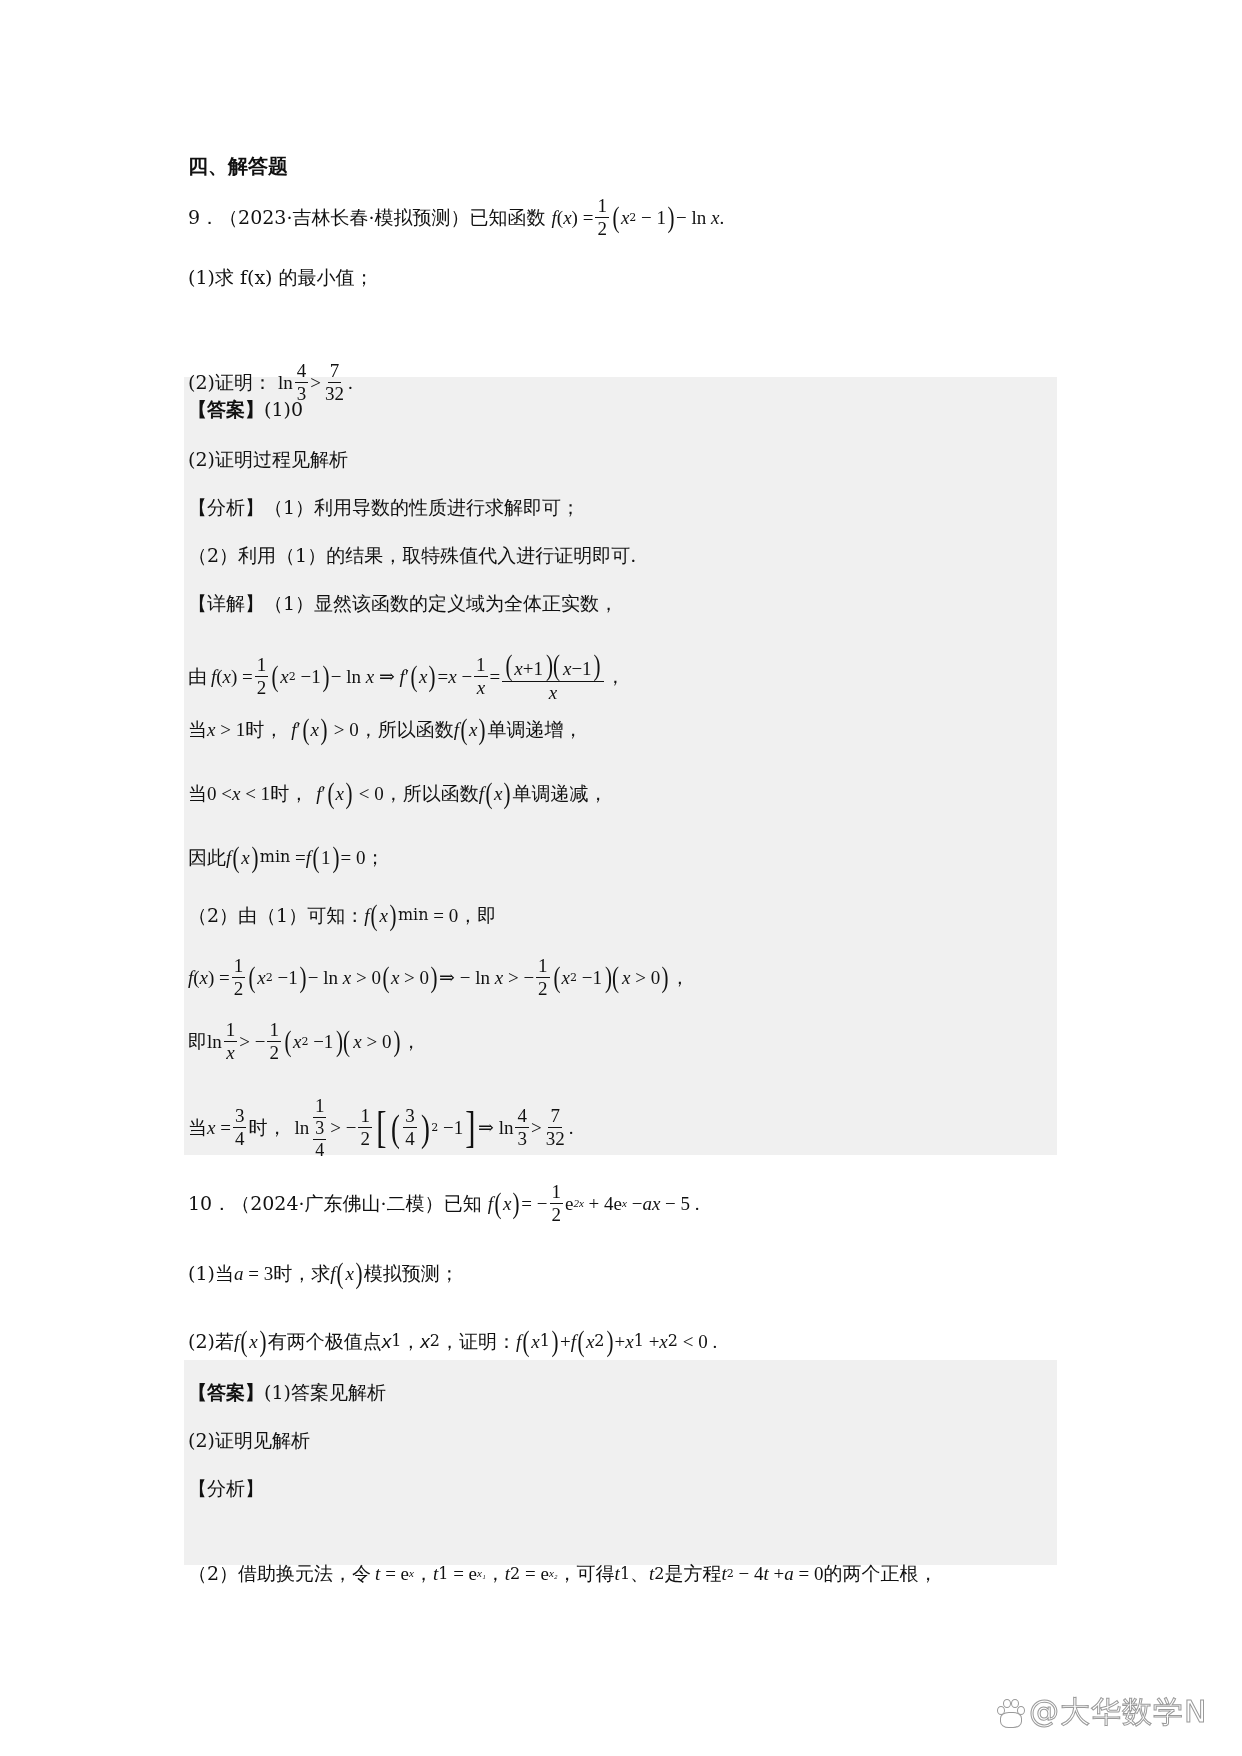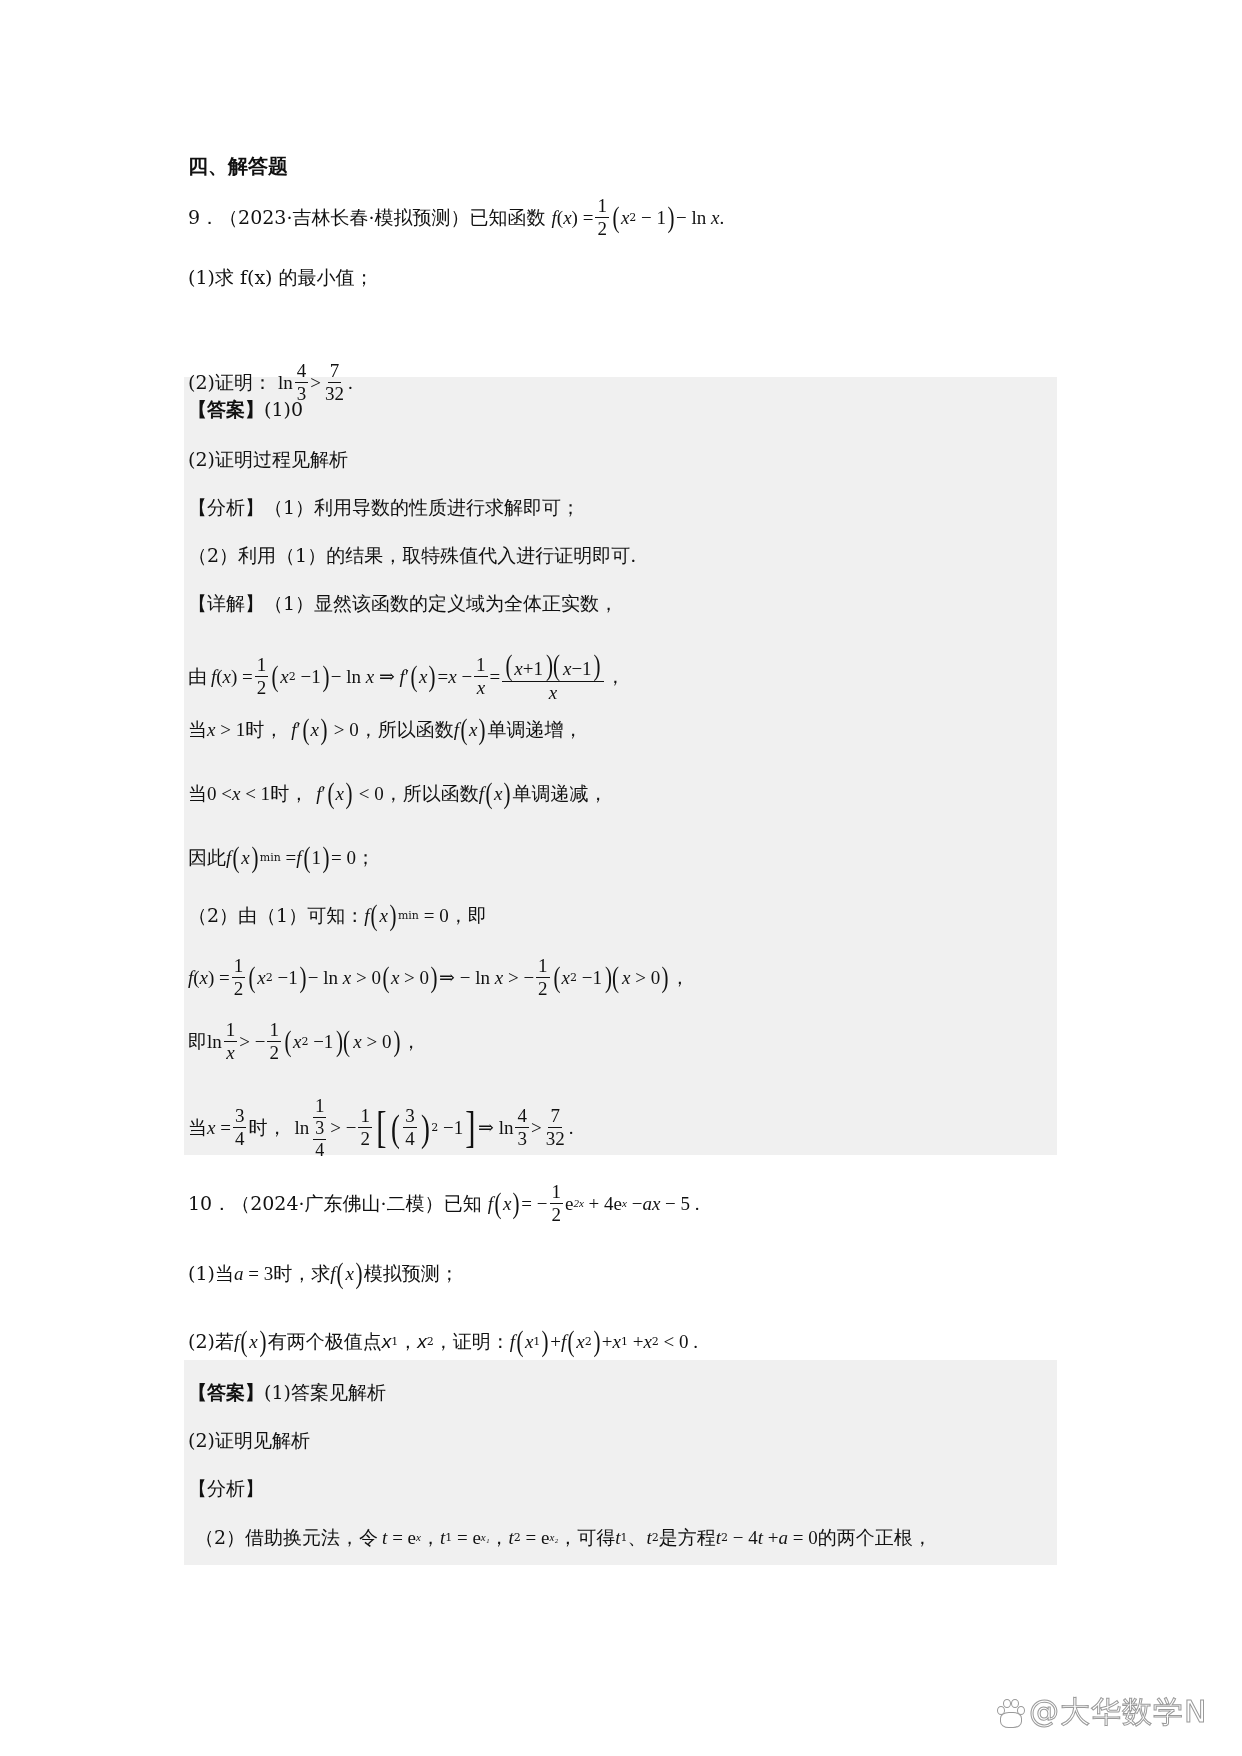--- a/index.html
+++ b/index.html
@@ -11,21 +11,21 @@
   .line { position: absolute; left: 188px; white-space: nowrap; line-height: 1; display: flex; align-items: center; }
   .heading { font-weight: bold; font-size: 20px; }
   .box { position: absolute; left: 184px; width: 873px; background: #f0f0f0; }
   .m { font-family: "Liberation Serif", "DejaVu Serif", serif; font-style: italic; }
   .r { font-family: "Liberation Serif", "DejaVu Serif", serif; font-style: normal; }
   .frac { display: inline-flex; flex-direction: column; align-items: center; vertical-align: middle; margin: 0 2px; font-family: "Liberation Serif", serif; font-size: 19px; line-height: 1.05; }
   .frac .num { border-bottom: 1.3px solid #111; padding: 0 2px 1px; }
   .frac .den { padding: 1px 2px 0; }
   .big { font-size: 30px; font-family: "Liberation Serif", serif; font-weight: 100; line-height: 1; transform: scaleX(0.7); display: inline-block; }
   sup { font-size: 11px; vertical-align: 9px; }
-  sub { font-size: 11px; vertical-align: -5px; text-align: center; }
+  sub { font-size: 16px; vertical-align: -5px; text-align: center; }
   .watermark {
     position: absolute; left: 995px; top: 1692px; font-family: "DejaVu Sans", sans-serif; font-size: 30px;
     color: #ffffff; -webkit-text-stroke: 1px #9a9a9a; letter-spacing: 1px; display: flex; align-items: center;
   }
   .paw { width: 30px; height: 30px; position: relative; margin-right: 4px; }
   .paw span { position: absolute; border: 1.5px solid #9a9a9a; border-radius: 50%; background: #fff; }
 </style>
 </head>
 <body>
 
@@ -380,21 +380,21 @@
   <div class="line" style="top:1383px;">
     <span style="font-weight:bold;">【答案】</span>
     <span>(1)答案见解析</span>
   </div>
   <div class="line" style="top:1431px;">
     <span>(2)证明见解析</span>
   </div>
   <div class="line" style="top:1479px;">
     <span>【分析】</span>
   </div>
-  <div class="line" style="top:1528px;margin-left:7px;">
+  <div class="line" style="top:1564px;">
     <span>（2）借助换元法，令</span>
     <span class="m" style="margin-left:4px;">t</span>
       <span class="r">&nbsp;= e</span>
       <sup class="m">x</sup>
       <span>，</span>
     <span class="m">t</span>
       <sub>1</sub>
       <span class="r">&nbsp;= e</span>
       <sup class="m">x₁</sup>
       <span>，</span>

